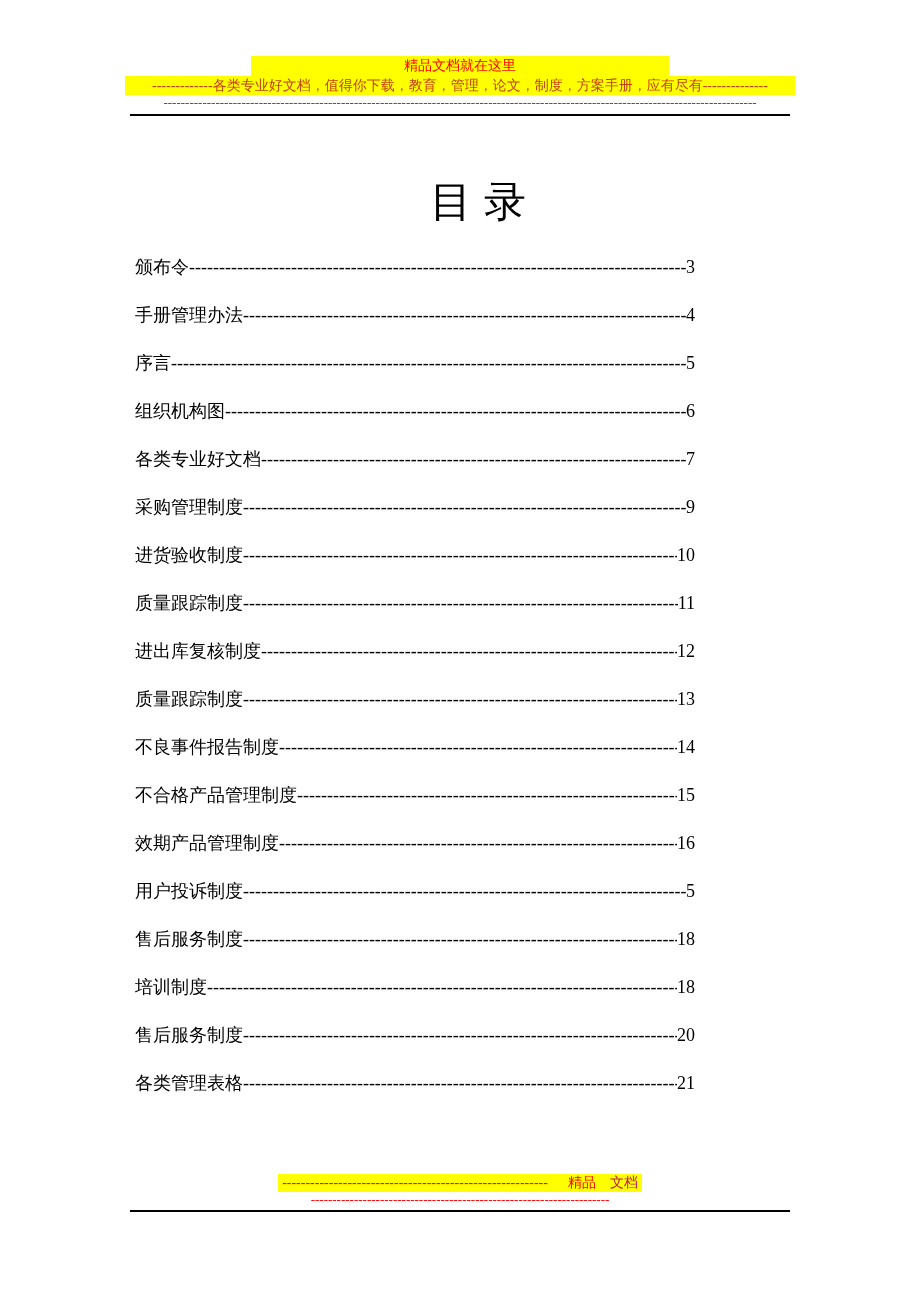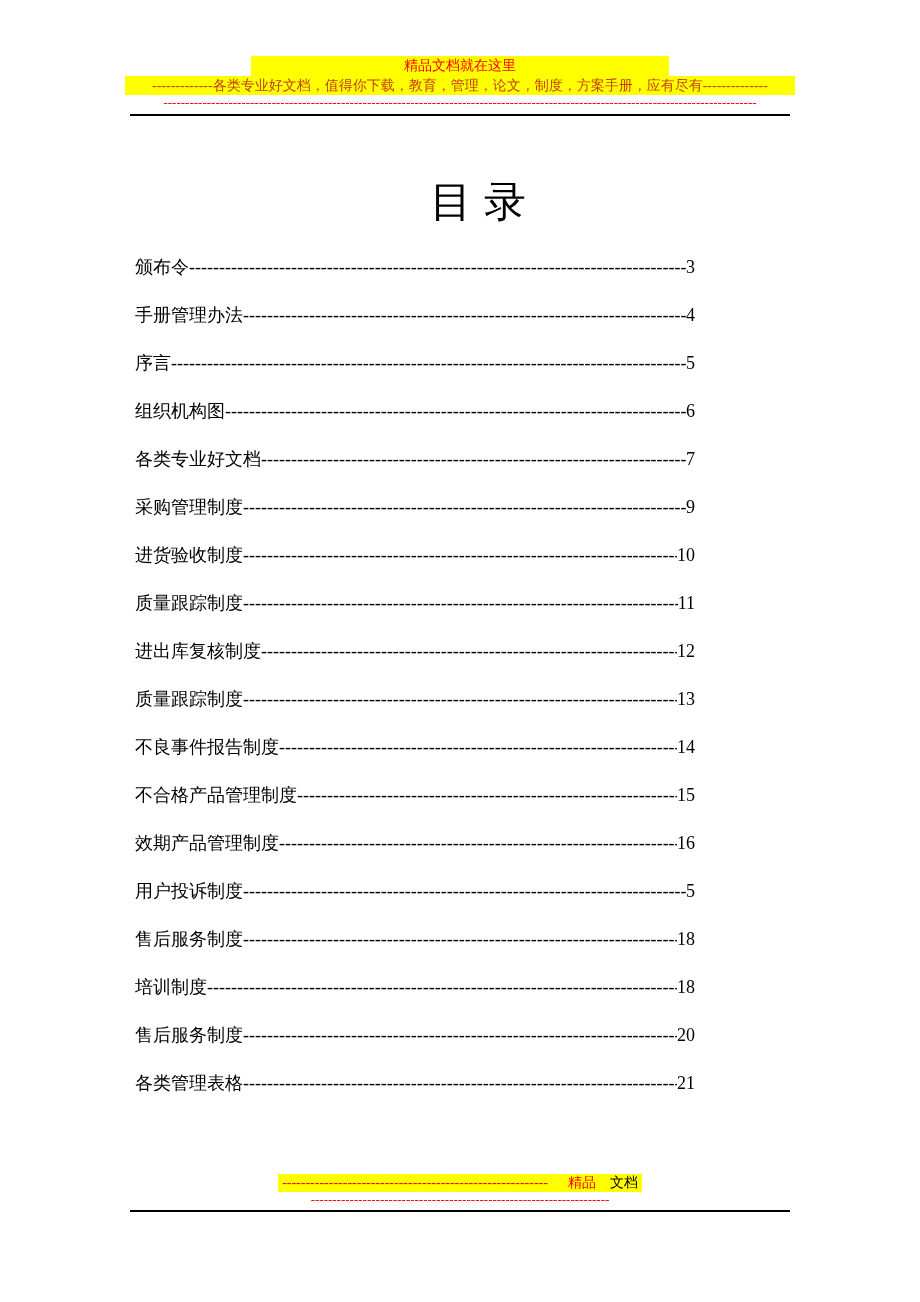--- a/index.html
+++ b/index.html
@@ -76,21 +76,21 @@
     }
     .footer-highlight {
       background: #ffff00;
       display: inline-block;
       color: #ff0000;
       font-size: 14px;
       line-height: 1.3;
       padding: 0 4px;
     }
     .footer-highlight .label1 { color: #ff0000; margin-left: 20px; }
-    .footer-highlight .label2 { color: #000000; margin-left: 14px; }
+    .footer-highlight .label2 { color: #be185d; margin-left: 14px; }
     .footer-red-dashes {
       color: #ff0000;
       font-size: 13px;
       line-height: 1.2;
     }
     .footer-underline {
       width: 660px;
       margin: 2px auto 0;
       border-bottom: 2px solid #000;
     }

